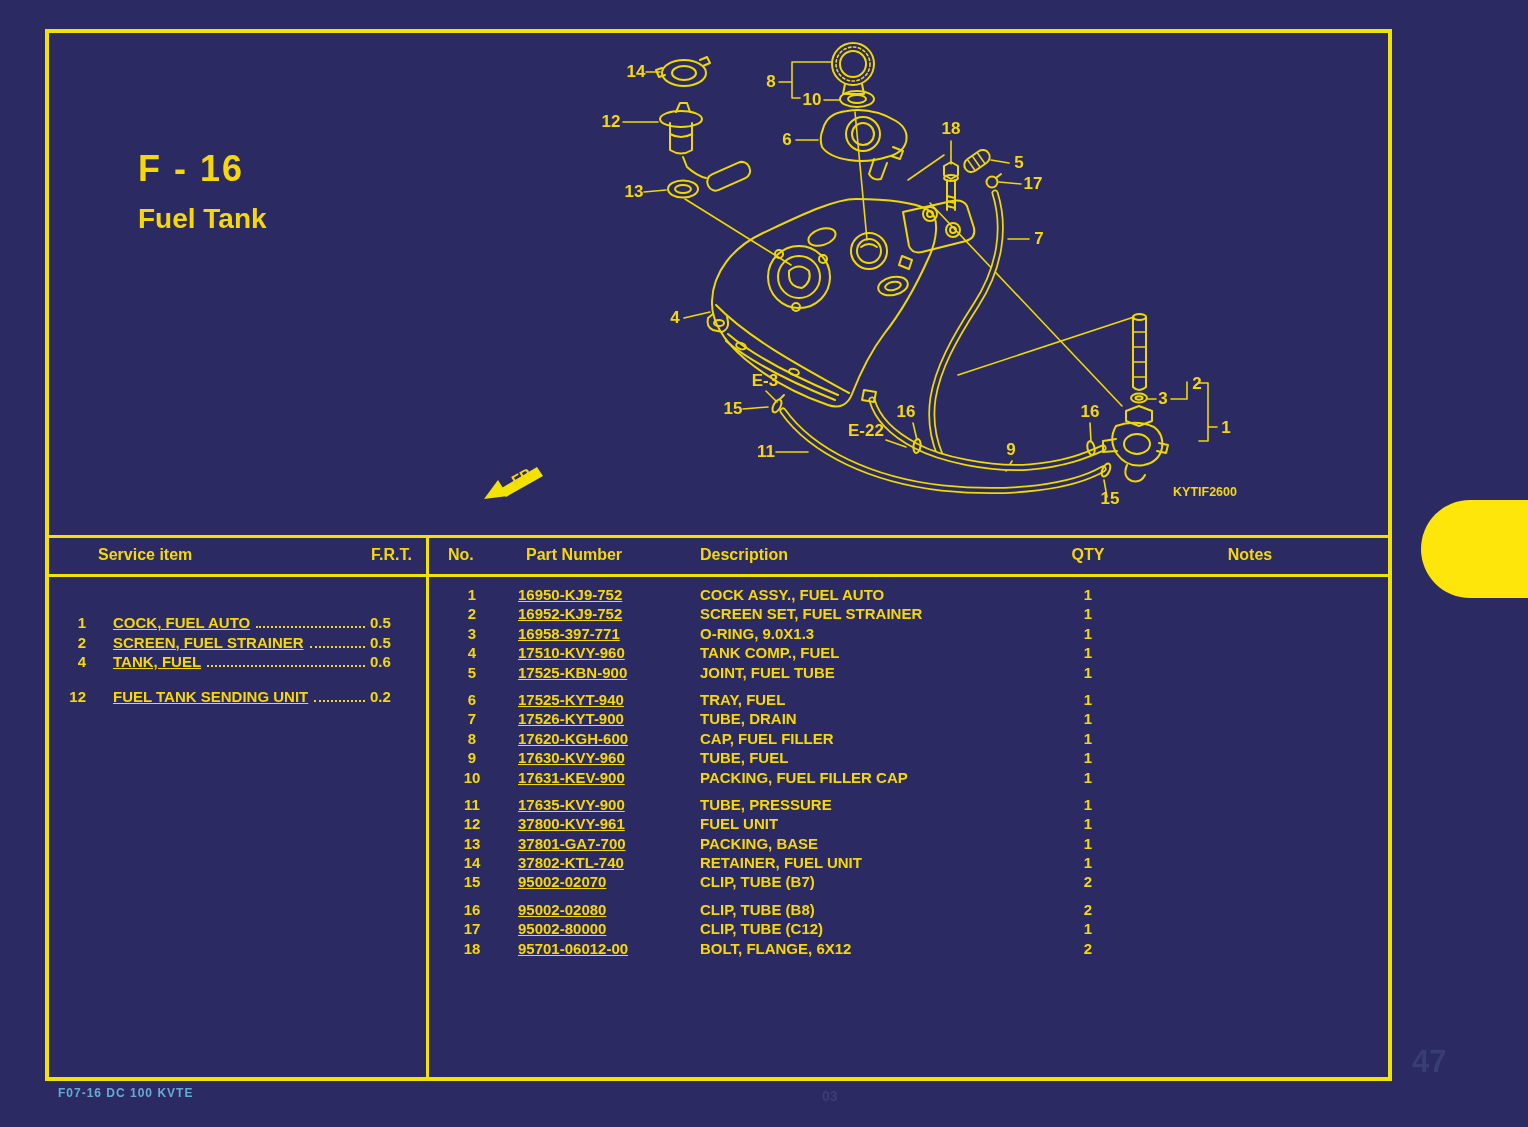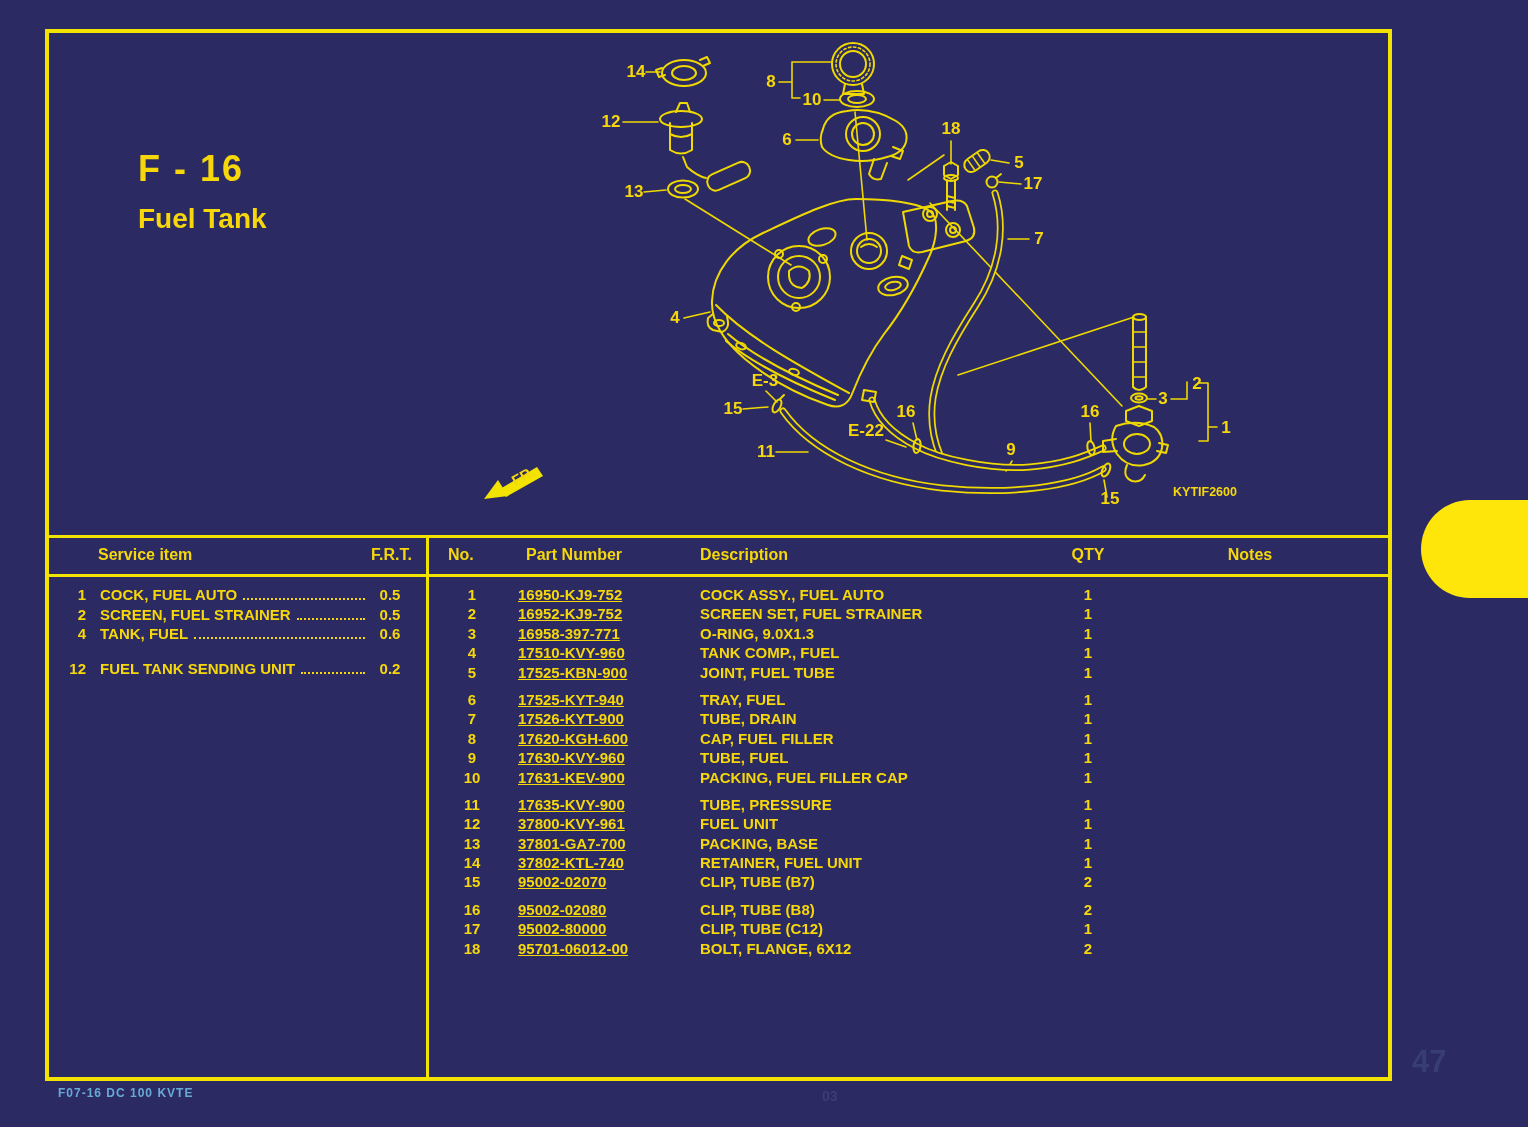--- a/index.html
+++ b/index.html
@@ -13,23 +13,23 @@
   .vline{width:3px;background:#F2E300;}
   
   #page-code{left:138px;top:148px;font-size:36px;letter-spacing:2px;}
   #page-title{left:138px;top:203px;font-size:28px;}
   
   .th{font-size:16px;white-space:nowrap;}
   
   #service-rows{left:58px;top:585px;width:352px;}
   .srow{display:flex;align-items:baseline;height:19.5px;font-size:15px;line-height:19.5px;}
   .s-no{width:28px;text-align:right;flex:none;}
-  .s-name{margin-left:14px;white-space:nowrap;}
+  .s-name{margin-left:27px;white-space:nowrap;text-decoration:underline;}
   .s-dots{flex:1;border-bottom:2px dotted #F6D80A;margin:0 5px 4px 6px;min-width:8px;}
-  .s-frt{width:40px;text-align:center;flex:none;}
+  .s-frt{width:40px;text-align:left;flex:none;margin-top:28px;}
   .rowgap-lg{margin-top:15px;}
   
   #parts-rows{left:452px;top:585px;width:930px;}
   .prow{position:relative;height:19.4px;font-size:15px;line-height:19.4px;}
   .p-no{position:absolute;left:0;width:40px;text-align:center;}
   .p-part{position:absolute;left:66px;white-space:nowrap;text-decoration:underline;}
   .p-desc{position:absolute;left:248px;white-space:nowrap;}
   .p-qty{position:absolute;left:620px;width:32px;text-align:center;}
   .p-notes{position:absolute;left:740px;width:120px;text-align:center;}
   .rowgap-sm{margin-top:8px;}

